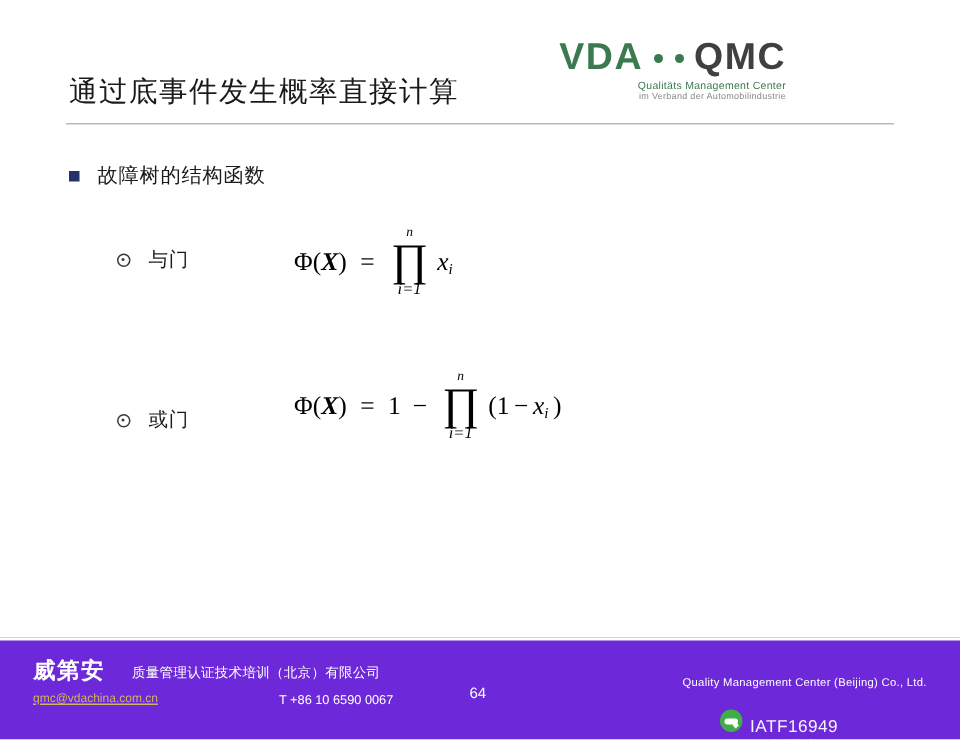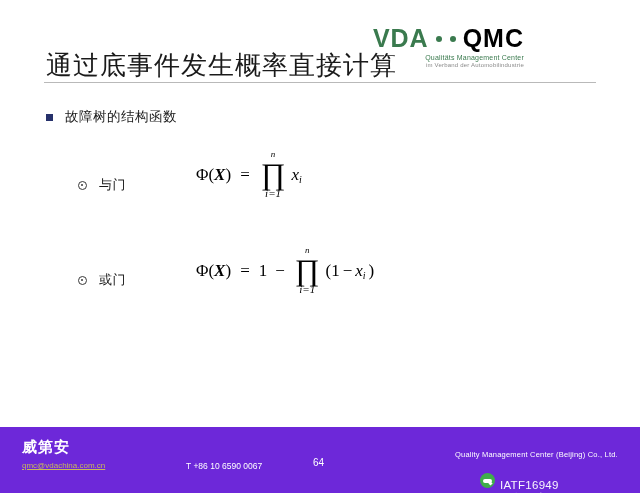--- a/index.html
+++ b/index.html
@@ -54,42 +54,42 @@
     background: #3a7a4e;
     border-radius: 50%;
     display: inline-block;
     margin: 0 1px;
   }
   .logo-qmc {
     font-family: "Liberation Sans", sans-serif;
     font-weight: bold;
     font-size: 25px;
     letter-spacing: 1px;
-    color: #000000;
+    color: #404040;
   }
   .logo-sub1 {
     margin-top: 3px;
     font-size: 7px;
     color: #3a7a4e;
     letter-spacing: 0.2px;
     text-align: right;
   }
   .logo-sub2 {
     margin-top: 1px;
     font-size: 6px;
     color: #8a8a8a;
     letter-spacing: 0.2px;
     text-align: right;
   }
   
   .title {
     position: absolute;
     left: 46px;
     top: 48px;
-    font-size: 26px;
+    font-size: 19px;
     color: #1a1a1a;
     letter-spacing: 1px;
   }
   .title-rule {
     position: absolute;
     left: 44px;
     top: 82px;
     width: 552px;
     height: 1px;
     background: #b9b9b9;
@@ -113,21 +113,21 @@
     color: #1a1a1a;
     letter-spacing: 0.5px;
   }
   
   .row {
     position: absolute;
     left: 78px;
     display: flex;
     align-items: center;
   }
-  .row-and { top: 176px; }
+  .row-and { top: 164px; }
   .row-or  { top: 271px; text-align: center; }
   .ring-marker {
     width: 9px; height: 9px;
     border: 1.5px solid #3a3a3a;
     border-radius: 50%;
     margin-right: 12px;
     position: relative;
     flex: none;
     box-sizing: border-box;
   }
@@ -370,20 +370,21 @@
       <span class="lim-top">n</span>
       <span class="sym">∏</span>
       <span class="lim-bot">i=1</span>
     </span>
     <span class="f-plain inline-mid">(</span><span class="f-plain inline-mid">1</span><span class="f-plain inline-mid" style="margin:0 3px;">−</span><span class="f-var inline-mid">x</span><span class="sub">i</span><span class="f-plain inline-mid" style="margin-left:3px;">)</span>
   </div>
 
   <div class="footer">
     <div class="footer-rule"></div>
     <div class="f-company">威第安</div>
+    <div class="f-company-sub">质量管理认证技术培训（北京）有限公司</div>
     <div class="f-mail">qmc@vdachina.com.cn</div>
     <div class="f-tel">T +86 10 6590 0067</div>
     <div class="f-pageno">64</div>
     <div class="f-vdaqmc-sub">Quality Management Center (Beijing) Co., Ltd.</div>
   </div>
 
   <div class="watermark">
     <span class="wm-badge"></span>
     <span class="wm-text">IATF16949服务平台</span>
   </div>

